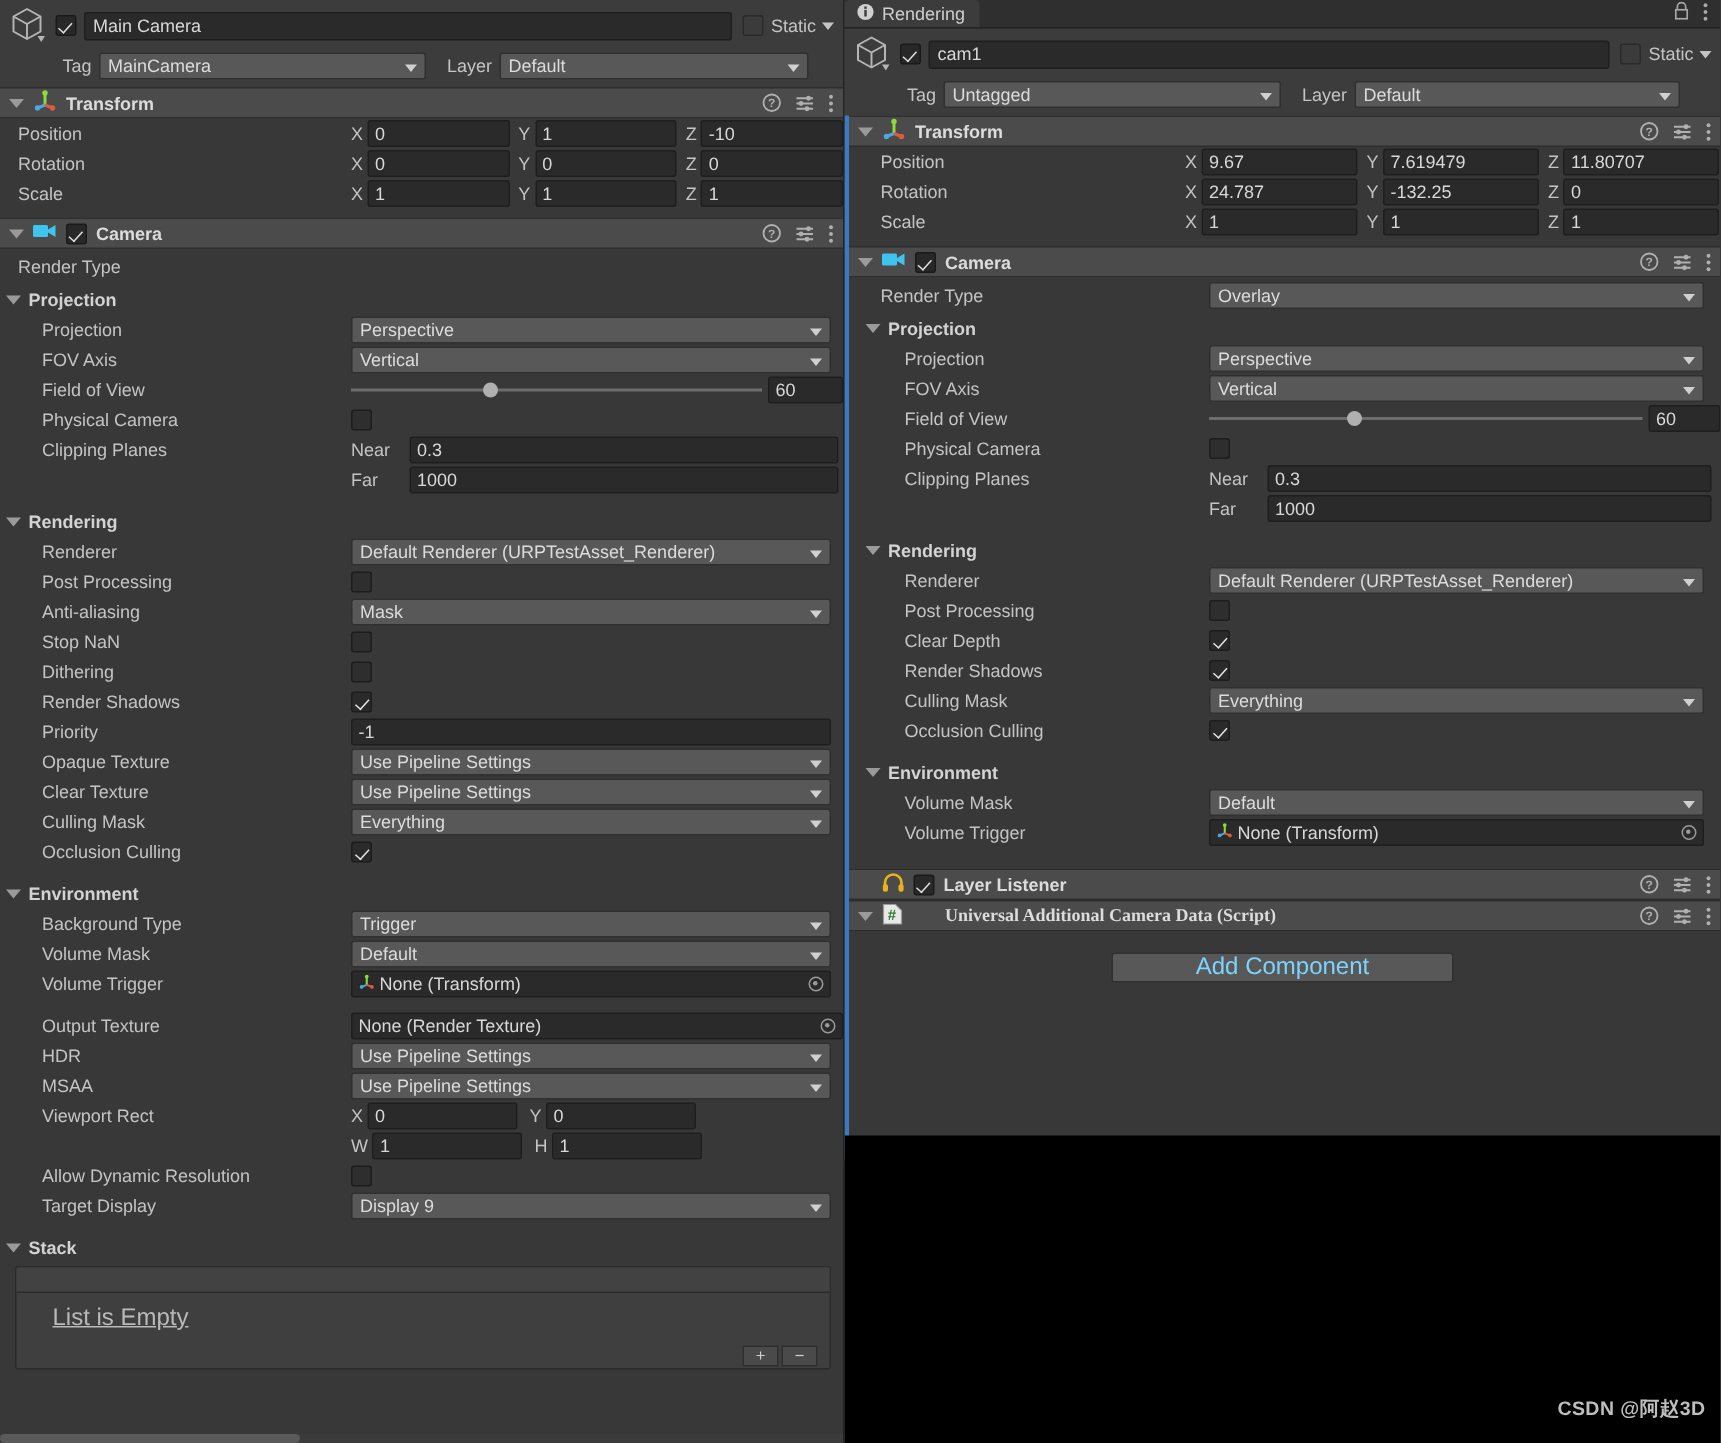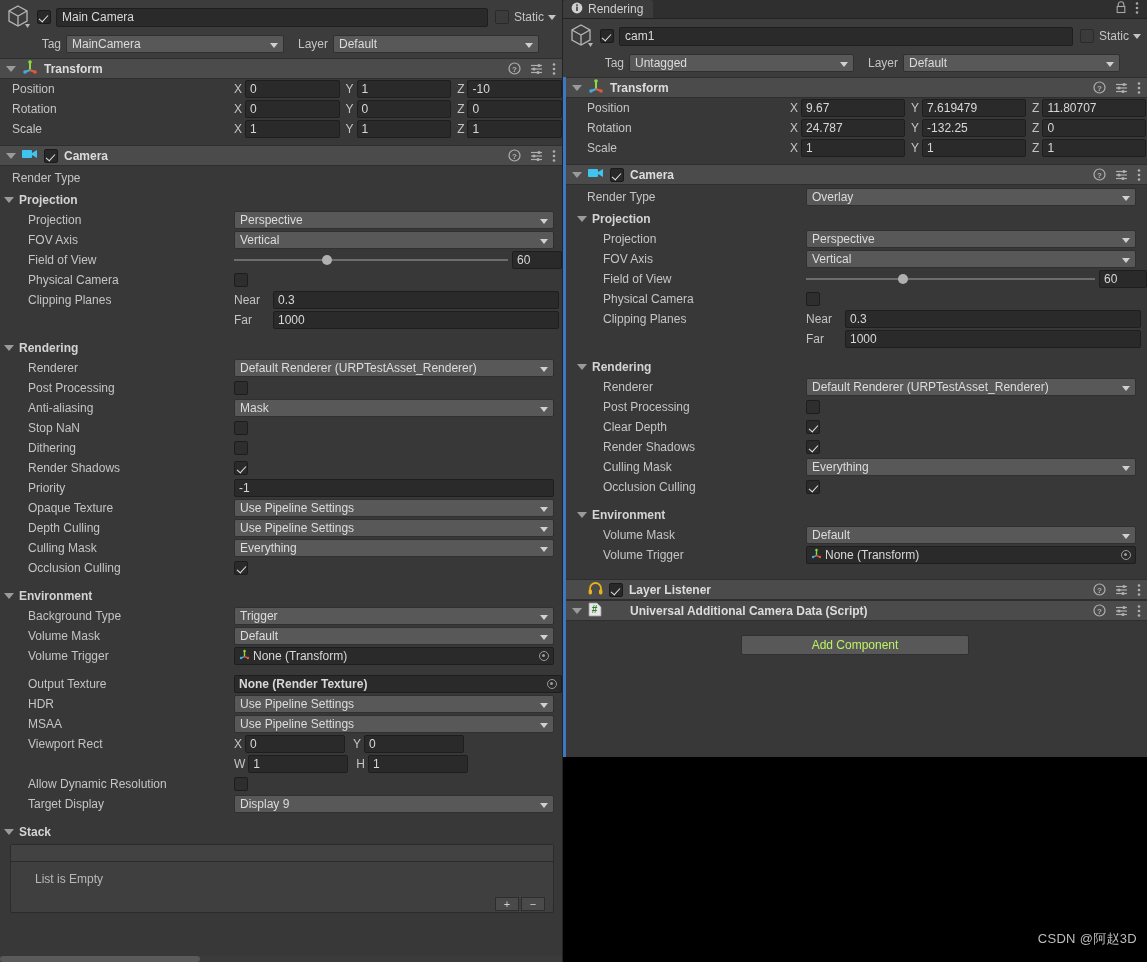--- a/index.html
+++ b/index.html
@@ -153,38 +153,38 @@
   .blue-edge {
     position: absolute; left: 0; top: 0; width: 3px; height: 100%; background: #3b79c4;
   }
 
   .stack-box {
     margin: 2px 8px 0 10px; background: #3f3f3f;
     border: 1px solid #2b2b2b; border-radius: 2px;
   }
   .stack-head { height: 17px; background: #424242; border-bottom: 1px solid #2b2b2b; }
   .stack-body { height: 34px; display: flex; align-items: center; padding-left: 24px;
-    font-size: 12px; color: #b9b9b9; }
+    font-size: 16px; color: #b9b9b9; text-decoration: underline; }
   .stack-foot { height: 16px; display: flex; justify-content: flex-end; align-items: center;
     gap: 2px; padding-right: 8px; }
   .mini-btn { width: 24px; height: 14px; background: #4a4a4a; border: 1px solid #2e2e2e;
     display:flex; align-items:center; justify-content:center; color:#d0d0d0; font-size:11px; }
 
   .addcomp-wrap { display: flex; justify-content: center; padding: 14px 0 0 0; }
   .addcomp {
     width: 228px; height: 20px; background: #585858; border: 1px solid #303030;
-    border-radius: 2px; color: #bef264; font-size: 12px;
+    border-radius: 2px; color: #7dd3fc; font-size: 16px;
     display: flex; align-items: center; justify-content: center;
     font-family: "Liberation Sans", sans-serif;
   }
 
   .gameview { position: absolute; left: 0; right: 0; bottom: 0; top: 757px; background: #000; }
   .watermark {
     position: absolute; right: 10px; bottom: 14px;
-    color: #bdbdbd; font-size: 13px; letter-spacing: 0.3px;
+    color: #bdbdbd; font-size: 13px; letter-spacing: 0.3px; font-weight: bold;
   }
   .scrollbar-h {
     position: absolute; left: 0; bottom: 0; height: 6px; width: 563px; background: #3b3b3b;
   }
   .scrollbar-h .thumb { width: 200px; height: 6px; background: #5a5a5a; border-radius: 3px; }
   .gap { height: 8px; }
 </style>
 </head>
 <body>
 
@@ -392,21 +392,21 @@
     </div>
     <div class="prop">
       <span class="plabel field-col-l" style="padding-left:16px;">Priority</span>
       <span class="textfield" style="width:320px;">-1</span>
     </div>
     <div class="prop">
       <span class="plabel field-col-l" style="padding-left:16px;">Opaque Texture</span>
       <span class="dropdown" style="width:320px;">Use Pipeline Settings</span>
     </div>
     <div class="prop">
-      <span class="plabel field-col-l" style="padding-left:16px;">Depth Culling</span>
+      <span class="plabel field-col-l" style="padding-left:16px;">Clear Texture</span>
       <span class="dropdown" style="width:320px;">Use Pipeline Settings</span>
     </div>
     <div class="prop">
       <span class="plabel field-col-l" style="padding-left:16px;">Culling Mask</span>
       <span class="dropdown" style="width:320px;">Everything</span>
     </div>
     <div class="prop">
       <span class="plabel field-col-l" style="padding-left:16px;">Occlusion Culling</span>
       <span class="chkbox-small on"></span>
     </div>
@@ -438,21 +438,21 @@
             </svg>
         </span>
         <span>None (Transform)</span>
         <span class="dot"></span>
       </span>
     </div>
     <div class="gap"></div>
 
     <div class="prop">
       <span class="plabel field-col-l" style="padding-left:16px;">Output Texture</span>
-      <span class="objfield" style="width:364px;font-weight:bold;">
+      <span class="objfield" style="width:364px;">
         <span>None (Render Texture)</span>
         <span class="dot"></span>
       </span>
     </div>
     <div class="prop">
       <span class="plabel field-col-l" style="padding-left:16px;">HDR</span>
       <span class="dropdown" style="width:320px;">Use Pipeline Settings</span>
     </div>
     <div class="prop">
       <span class="plabel field-col-l" style="padding-left:16px;">MSAA</span>
@@ -800,21 +800,21 @@
       </div>
 
       <div class="comp-header" style="margin-left:3px;">
         <span class="foldout"></span>
         <span>
           <svg width="14" height="15" viewBox="0 0 14 15">
               <path d="M1 1 h8 l4 4 v9 h-12 z" fill="#e8e8e8" stroke="#9a9a9a" stroke-width="0.8"></path>
               <text x="6.6" y="11.2" font-size="10" fill="#2e7d32" text-anchor="middle" font-family="Liberation Sans" font-weight="bold">#</text>
             </svg>
         </span>
-        <span class="comp-title" style="margin-left:28px;">Universal Additional Camera Data (Script)</span>
+        <span class="comp-title" style="margin-left:28px;font-family:Liberation Serif, serif;">Universal Additional Camera Data (Script)</span>
         <span class="hdr-icons">
           <span>
               <svg width="13" height="13" viewBox="0 0 13 13">
                 <circle cx="6.5" cy="6.5" r="5.5" fill="none" stroke="#b0b0b0" stroke-width="1.2"></circle>
                 <text x="6.5" y="9.6" font-size="8" fill="#b0b0b0" text-anchor="middle" font-family="Liberation Sans">?</text>
               </svg>
             </span>
           <span>
               <svg width="13" height="13" viewBox="0 0 13 13">
                 <line x1="1" y1="3.5" x2="12" y2="3.5" stroke="#b0b0b0" stroke-width="1.2"></line>

